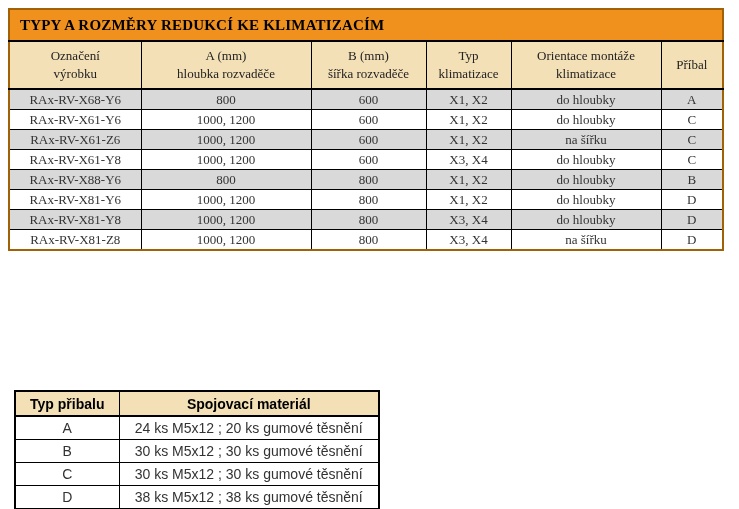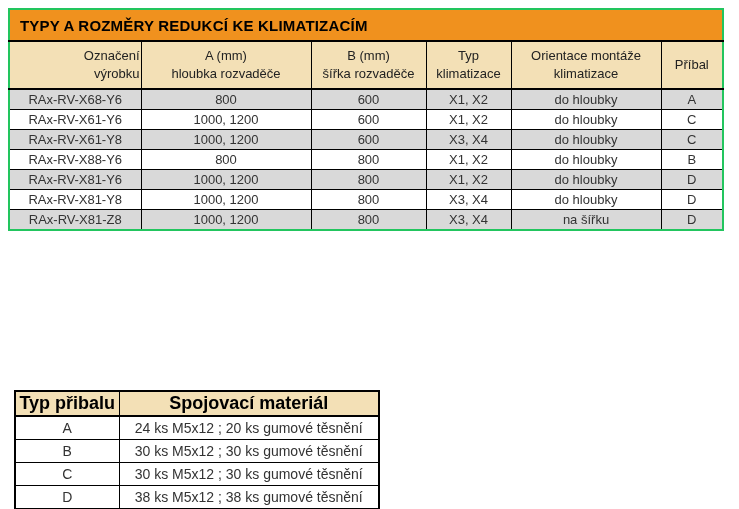--- a/index.html
+++ b/index.html
@@ -18,21 +18,22 @@
   td, th {
     border: 1px solid #000;
     overflow: hidden;
     white-space: nowrap;
   }
 
   
   #main-table {
     left: 8px; top: 8px;
     width: 714px;
-    border: 2px solid #22c55e;
+    border: 2px solid #a16207;
+    font-family: Liberation Serif, serif;
   }
   #main-table th.title-cell {
     background: var(--accent, #F0911E);
     height: 30px;
     text-align: left;
     padding: 0 0 0 10px;
     font-size: 15px;
     font-weight: bold;
     color: #000;
     border-bottom: 2px solid #000;
@@ -44,21 +45,21 @@
     font-weight: normal;
     font-size: 13px;
     color: #222;
     text-align: center;
     vertical-align: middle;
     white-space: pre-line;
     line-height: 1.35;
     border-bottom: 2px solid #000;
   }
   #main-table thead tr.col-heads th:first-child {
-    text-align: right;
+    text-align: center;
   }
   #main-table tbody td {
     height: 19px;
     font-size: 13px;
     color: #333;
     text-align: center;
     vertical-align: middle;
     padding: 0 2px;
   }
   #main-table tbody tr:nth-child(odd) td { background: var(--stripe, #D9D9D9); }
@@ -66,21 +67,21 @@
 
   
   #accessory-table {
     left: 14px; top: 390px;
     width: 364px;
     border: 2px solid #000;
   }
   #accessory-table thead th {
     background: var(--head-bg, #F3E0B6);
     height: 21px;
-    font-size: 18px;
+    font-size: 14px;
     font-weight: bold;
     color: #000;
     text-align: center;
     vertical-align: middle;
     border-bottom: 2px solid #000;
   }
   #accessory-table tbody td {
     background: #ffffff;
     height: 20px;
     font-size: 14px;
@@ -130,20 +131,28 @@
       </tr>
       <tr>
         <td>RAx-RV-X61-Y6</td>
         <td>1000, 1200</td>
         <td>600</td>
         <td>X1, X2</td>
         <td>do hloubky</td>
         <td>C</td>
       </tr>
       <tr>
+        <td>RAx-RV-X61-Z6</td>
+        <td>1000, 1200</td>
+        <td>600</td>
+        <td>X1, X2</td>
+        <td>na šířku</td>
+        <td>C</td>
+      </tr>
+      <tr>
         <td>RAx-RV-X61-Y8</td>
         <td>1000, 1200</td>
         <td>600</td>
         <td>X3, X4</td>
         <td>do hloubky</td>
         <td>C</td>
       </tr>
       <tr>
         <td>RAx-RV-X88-Y6</td>
         <td>800</td>

